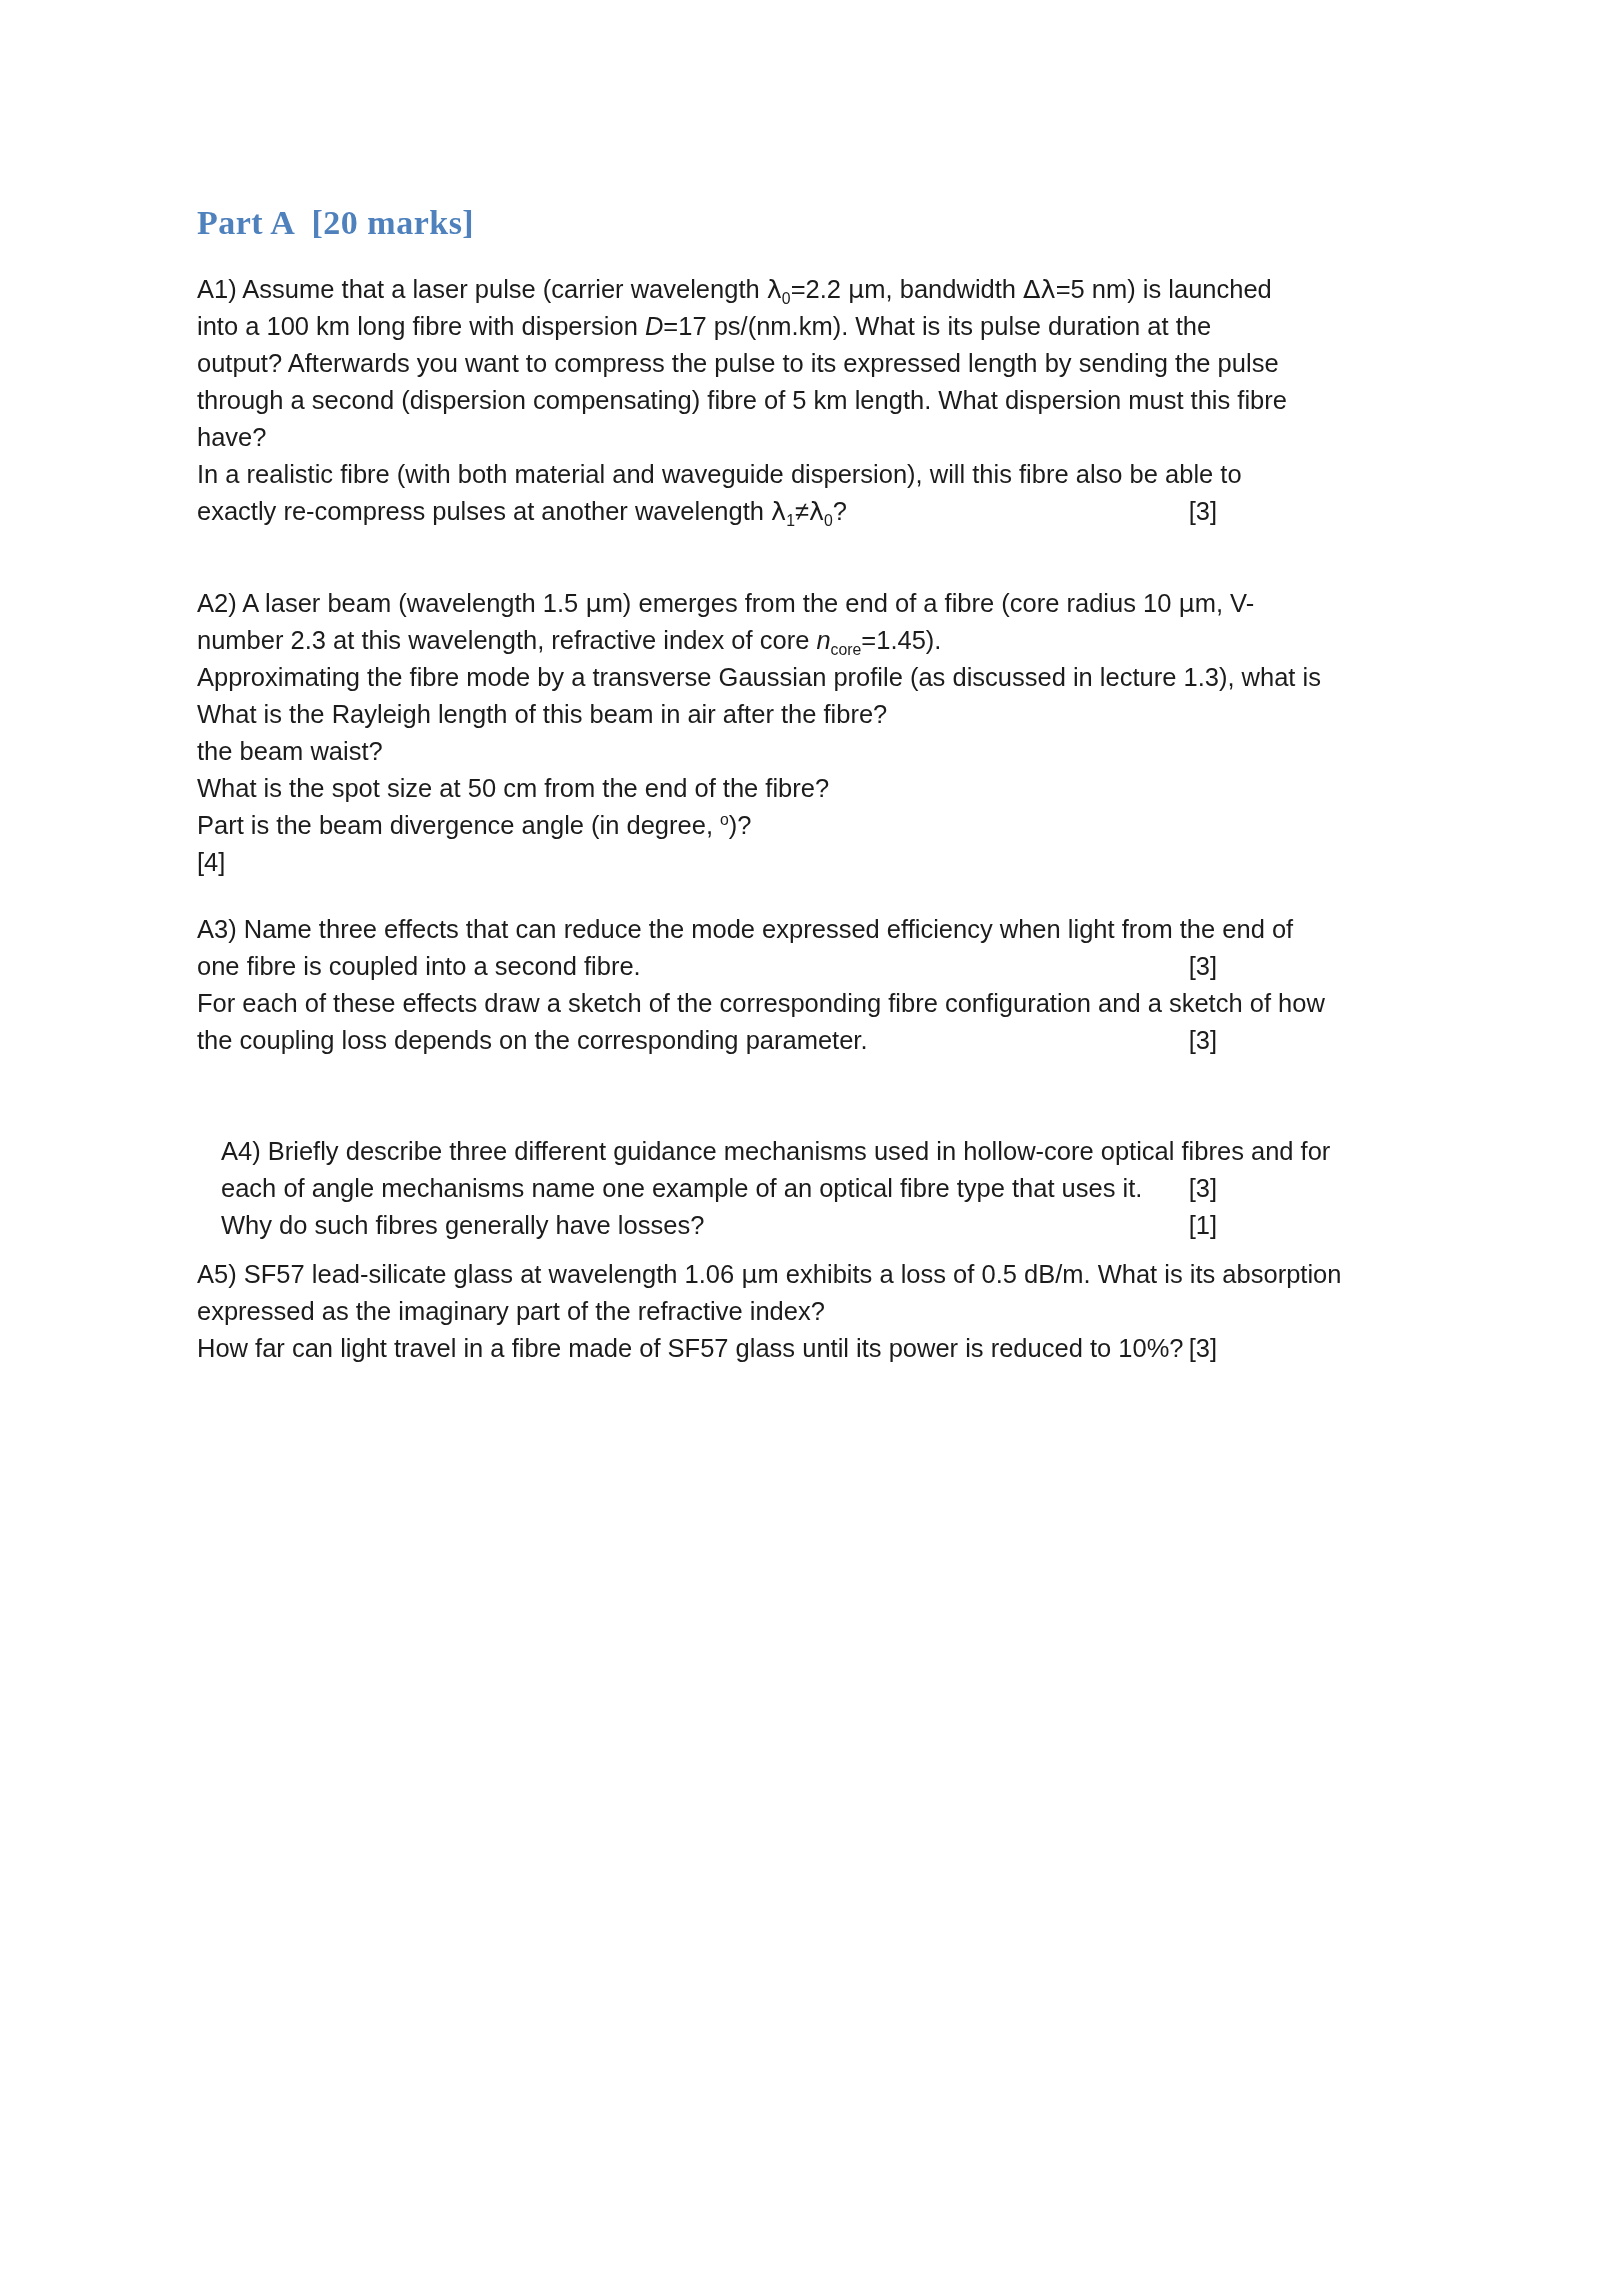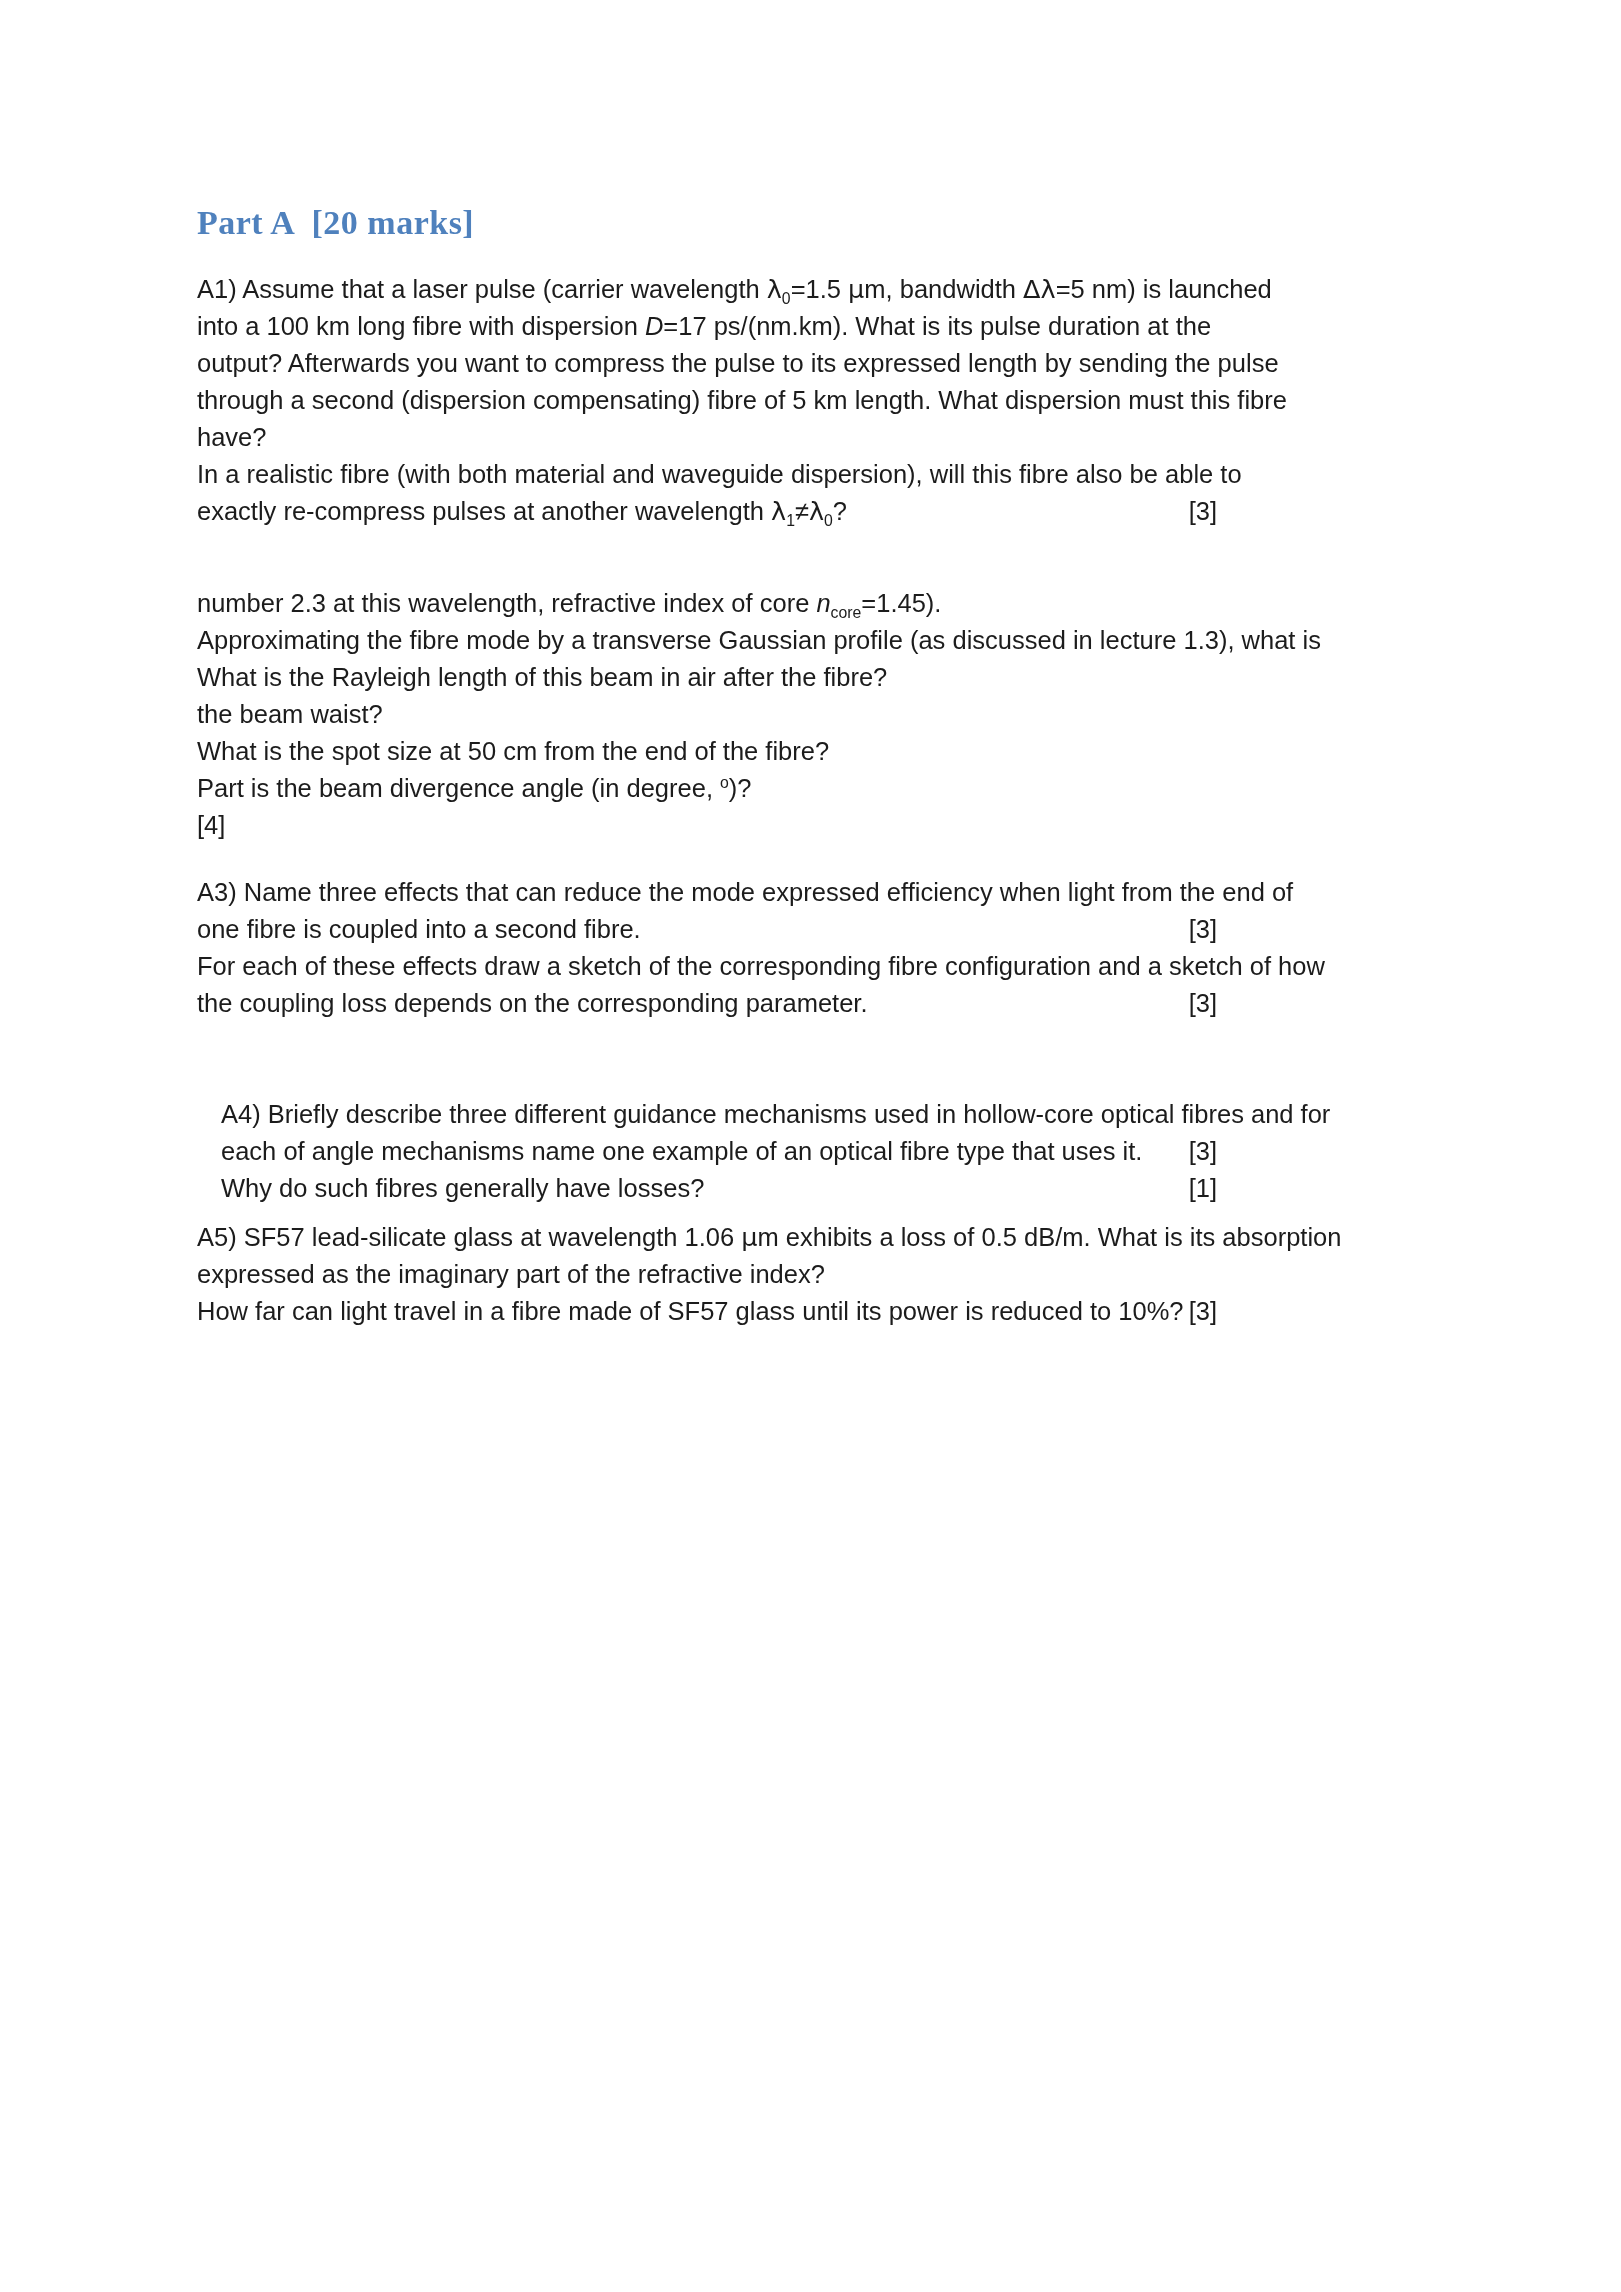--- a/index.html
+++ b/index.html
@@ -59,29 +59,30 @@
   }
 </style>
 </head>
 <body>
 
 <div class="page" style="background: rgb(255, 255, 255); color: rgb(28, 28, 28);">
   <div class="content">
     <h1 class="heading" style="color: rgb(79, 129, 189);">Part A  [20 marks]</h1>
     <div id="questions">
         <div class="question q-a1">
-          <div class="line"><span class="line-text"><span>A1) Assume that a laser pulse (carrier wavelength </span><span class="seg-g">λ</span><span class="seg-sub">0</span><span>=1.5 </span><span class="seg-g">μ</span><span>m, bandwidth </span><span class="seg-g">Δλ</span><span>=5 nm) is launched</span></span></div>
+          <div class="line"><span class="line-text"><span>A1) Assume that a laser pulse (carrier wavelength </span><span class="seg-g">λ</span><span class="seg-sub">0</span><span>=2.2 </span><span class="seg-g">μ</span><span>m, bandwidth </span><span class="seg-g">Δλ</span><span>=5 nm) is launched</span></span></div>
           <div class="line"><span class="line-text"><span>into a 100 km long fibre with dispersion </span><span class="seg-i">D</span><span>=17 ps/(nm.km). What is its pulse duration at the</span></span></div>
           <div class="line"><span class="line-text"><span>output? Afterwards you want to compress the pulse to its expressed length by sending the pulse</span></span></div>
           <div class="line"><span class="line-text"><span>through a second (dispersion compensating) fibre of 5 km length. What dispersion must this fibre</span></span></div>
           <div class="line"><span class="line-text"><span>have?</span></span></div>
           <div class="line"><span class="line-text"><span>In a realistic fibre (with both material and waveguide dispersion), will this fibre also be able to</span></span></div>
           <div class="line"><span class="line-text"><span>exactly re-compress pulses at another wavelength </span><span class="seg-g">λ</span><span class="seg-sub">1</span><span>≠</span><span class="seg-g">λ</span><span class="seg-sub">0</span><span>?</span></span><span class="marks">[3]</span></div>
         </div>
         <div class="question q-a2">
+          <div class="line"><span class="line-text"><span>A2) A laser beam (wavelength 1.5 </span><span class="seg-g">μ</span><span>m) emerges from the end of a fibre (core radius 10 </span><span class="seg-g">μ</span><span>m, V-</span></span></div>
           <div class="line"><span class="line-text"><span>number 2.3 at this wavelength, refractive index of core </span><span class="seg-i">n</span><span class="seg-sub">core</span><span>=1.45).</span></span></div>
           <div class="line"><span class="line-text"><span>Approximating the fibre mode by a transverse Gaussian profile (as discussed in lecture 1.3), what is</span></span></div>
           <div class="line"><span class="line-text"><span>What is the Rayleigh length of this beam in air after the fibre?</span></span></div>
           <div class="line"><span class="line-text"><span>the beam waist?</span></span></div>
           <div class="line"><span class="line-text"><span>What is the spot size at 50 cm from the end of the fibre?</span></span></div>
           <div class="line"><span class="line-text"><span>Part is the beam divergence angle (in degree, </span><span class="seg-sup">o</span><span>)?</span></span></div>
           <div class="line"><span class="line-text"><span>[4]</span></span></div>
         </div>
         <div class="question q-a3">
           <div class="line"><span class="line-text"><span>A3) Name three effects that can reduce the mode expressed efficiency when light from the end of</span></span></div>

